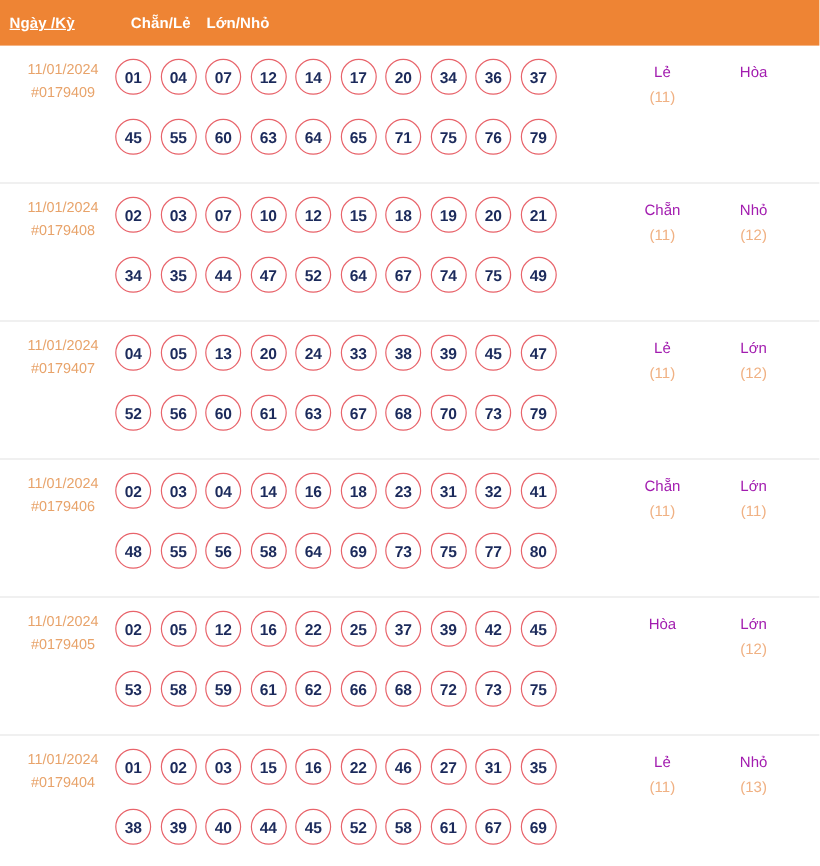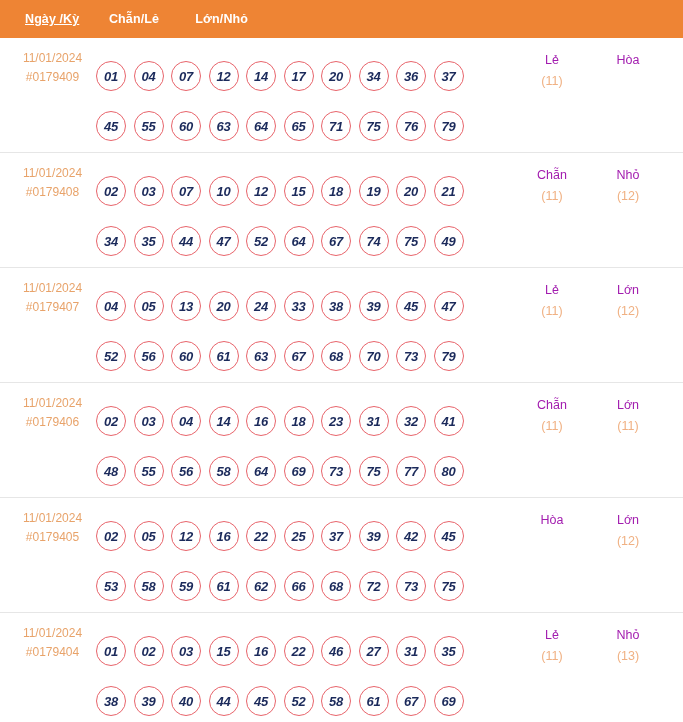--- a/index.html
+++ b/index.html
@@ -32,37 +32,37 @@
     background: #ee8434;
     display: flex;
     align-items: center;
     color: #ffffff;
     font-size: 12.5px;
     font-weight: bold;
     letter-spacing: 0.1px;
   }
   .th-date {
     width: 96px;
-    padding-left: 25px;
+    padding-left: 8px;
     box-sizing: border-box;
     text-decoration: underline;
   }
   .th-result {
     flex: 1 1 auto;
     padding-left: 10px;
     box-sizing: border-box;
   }
   .th-oddeven {
     width: 76px;
     text-align: center;
     box-sizing: border-box;
   }
   .th-bigsmall {
     width: 76px;
-    text-align: right;
+    text-align: left;
     box-sizing: border-box;
     margin-right: 17px;
   }
 
   
   .rows-wrap {
     flex: 1 1 auto;
     display: flex;
     flex-direction: column;
   }
@@ -89,23 +89,22 @@
     line-height: 19px;
     white-space: nowrap;
     text-align: center;
   }
   .date-line, .code-line {
     display: block;
   }
 
   .cell-balls {
     flex: 1 1 auto;
-    padding-top: 13px;
-    box-sizing: border-box;
-    font-style: italic;
+    padding-top: 1px;
+    box-sizing: border-box;
   }
   .ball-line {
     display: flex;
     align-items: center;
     height: 50px;
   }
   .ball {
     width: 30px;
     height: 30px;
     min-width: 30px;

